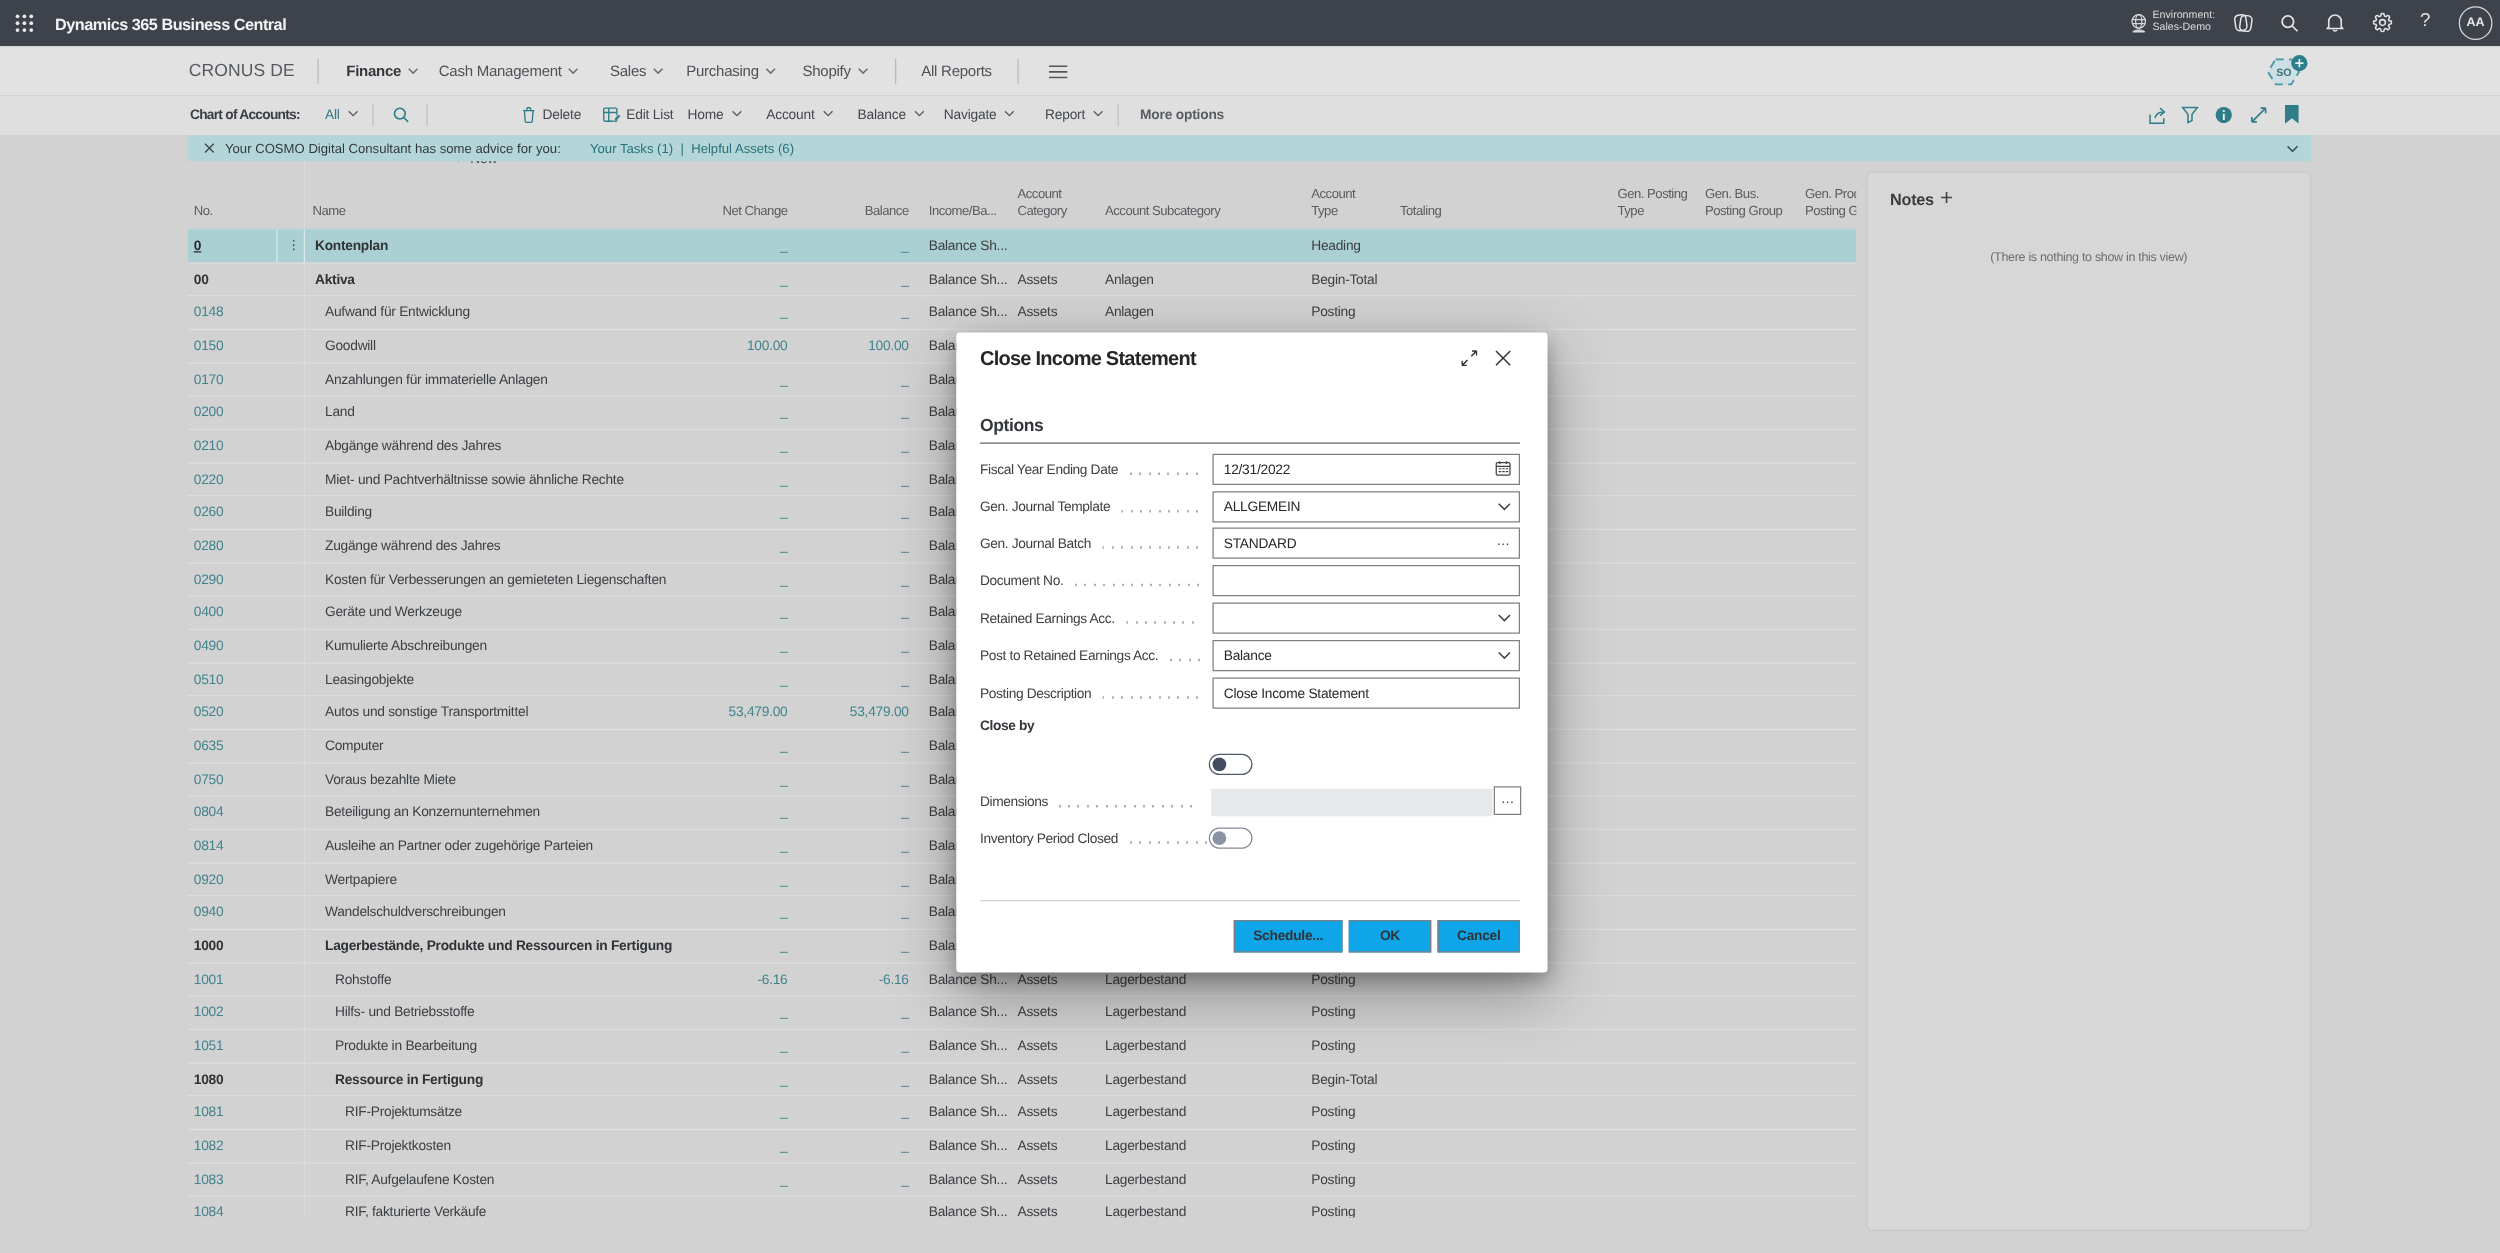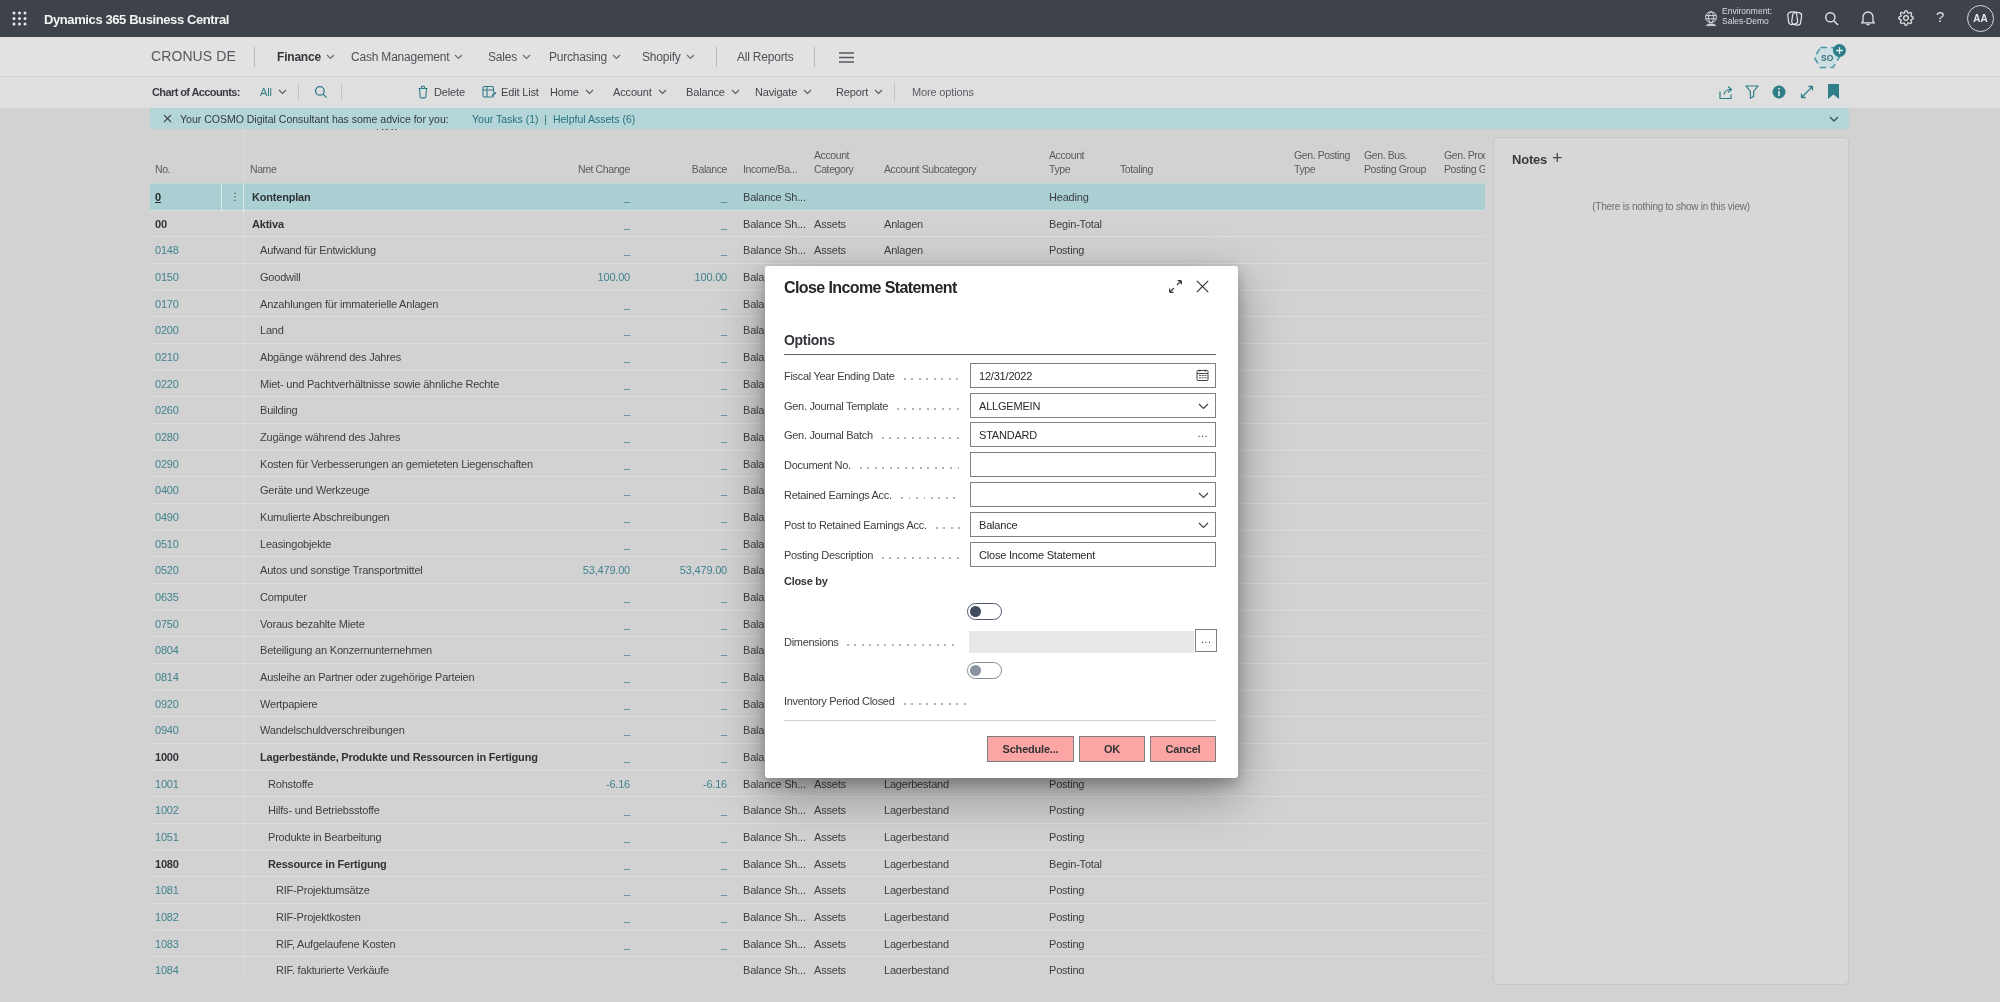--- a/index.html
+++ b/index.html
@@ -57,21 +57,21 @@
 .frow .lb{white-space:nowrap;letter-spacing:-.3px;color:#3d4043;}
 .frow .dots{flex:1;height:2px;margin:6px 10px 0 9px;background-image:repeating-linear-gradient(90deg,#b0b2b4 0px,#b0b2b4 1.6px,transparent 1.6px,transparent 7.5px);}
 .frow .inp{position:relative;width:246px;height:25px;border:1px solid #7d8186;background:#fff;flex:none;display:flex;align-items:center;padding-left:8px;letter-spacing:-.2px;color:#26282a;}
 .frow .inp .ico{position:absolute;right:6px;top:50%;transform:translateY(-50%);color:#3f4246;}
 #dlg .closeby{position:absolute;left:19px;top:309px;font-weight:700;letter-spacing:-.3px;color:#33363a;}
 .toggle{position:absolute;left:202px;width:35px;height:17px;border:1.5px solid #50596a;border-radius:9px;background:#fff;}
 .toggle .knob{position:absolute;left:2.2px;top:1.6px;width:11px;height:11px;border-radius:50%;background:#414c5e;}
 .toggle.dis{border-color:#848b97;}
 .toggle.dis .knob{background:#8a93a0;}
 #dlg .botline{position:absolute;left:19px;right:22px;top:454px;height:1px;background:#d2d2d3;}
-.btn{position:absolute;top:470px;height:26px;border:1px solid #7a7e83;background:#fca5a5;font-size:11px;font-weight:700;letter-spacing:-.2px;color:#303336;display:flex;align-items:center;justify-content:center;}
+.btn{position:absolute;top:470px;height:26px;border:1px solid #7a7e83;background:#0ea5e9;font-size:11px;font-weight:700;letter-spacing:-.2px;color:#303336;display:flex;align-items:center;justify-content:center;}
 .chev{display:inline-block;vertical-align:1px;}
 </style></head><body>
 
 <div id="topbar">
  <svg class="abs" style="left:12px;top:11px" width="15" height="15" viewBox="0 0 15 15">
       <g fill="#e8e9ea">
         <circle cx="2" cy="2" r="1.5"></circle>
         <circle cx="7.5" cy="2" r="1.5"></circle>
         <circle cx="13" cy="2" r="1.5"></circle>
         <circle cx="2" cy="7.5" r="1.5"></circle>
@@ -177,21 +177,21 @@
  <div class="it" style="left:686px;">Balance<svg class="chev" style="margin-left:6px" width="9" height="6" viewBox="0 0 9 6" fill="none" stroke="#55595e" stroke-width="1.1">
         <path d="M1 1l3.5 3.5L8 1"></path>
       </svg></div>
  <div class="it" style="left:755px;">Navigate<svg class="chev" style="margin-left:6px" width="9" height="6" viewBox="0 0 9 6" fill="none" stroke="#55595e" stroke-width="1.1">
         <path d="M1 1l3.5 3.5L8 1"></path>
       </svg></div>
  <div class="it" style="left:836px;">Report<svg class="chev" style="margin-left:6px" width="9" height="6" viewBox="0 0 9 6" fill="none" stroke="#55595e" stroke-width="1.1">
         <path d="M1 1l3.5 3.5L8 1"></path>
       </svg></div>
  <div class="sep" style="left:894px;top:6px;height:18px;background:#c2c2c3;"></div>
- <div class="it" style="left:912px;color:#595d62;">More options</div>
+ <div class="it" style="left:912px;color:#595d62;font-weight:bold;">More options</div>
  <svg class="abs" style="left:1719px;top:8px" width="16" height="15" viewBox="0 0 16 15" fill="none" stroke="#2f7d88" stroke-width="1.2">
       <path d="M1 6.5V13.5h11V9.5"></path>
       <path d="M5 9.5c.5-3.5 3-5 7-5"></path>
       <path d="M9 1.5l3.5 3-3.5 3"></path>
     </svg>
  <svg class="abs" style="left:1745px;top:8px" width="14" height="14" viewBox="0 0 14 14" fill="none" stroke="#2f7d88" stroke-width="1.2">
       <path d="M1 1h12L8.6 6.5v5L5.4 13V6.5z"></path>
     </svg>
  <svg class="abs" style="left:1772px;top:8px" width="14" height="14" viewBox="0 0 14 14">
       <circle cx="7" cy="7" r="6.5" fill="#2f7d88"></circle>
@@ -607,21 +607,21 @@
       <div class="knob"></div>
     </div>
 <div class="frow" style="top:363px;">
       <span class="lb">Dimensions</span>
       <div class="dots"></div>
       <div class="inp" style="width:225px;background:#e7e8ea;border:none;height:22px;margin-right:22px;"></div>
     </div>
 <div class="abs" style="left:430px;top:363px;width:22px;height:23px;border:1px solid #7d8186;background:#fff;display:flex;align-items:center;justify-content:center;">
       <span style="font-size:11px;color:#3f4246;position:relative;top:-2px;">…</span>
     </div>
-<div class="frow" style="top:392px;margin-top:30px;">
+<div class="frow" style="top:392px;">
       <span class="lb">Inventory Period Closed</span>
       <div class="dots" style="margin-right:246px"></div>
     </div>
 <div class="toggle dis" style="top:396px;">
       <div class="knob"></div>
     </div>
 <div class="botline"></div>
 <div class="btn" style="left:222px;width:87px;">Schedule...</div>
     <div class="btn" style="left:314px;width:66px;">OK</div>
     <div class="btn" style="left:385px;width:66px;">Cancel</div>

